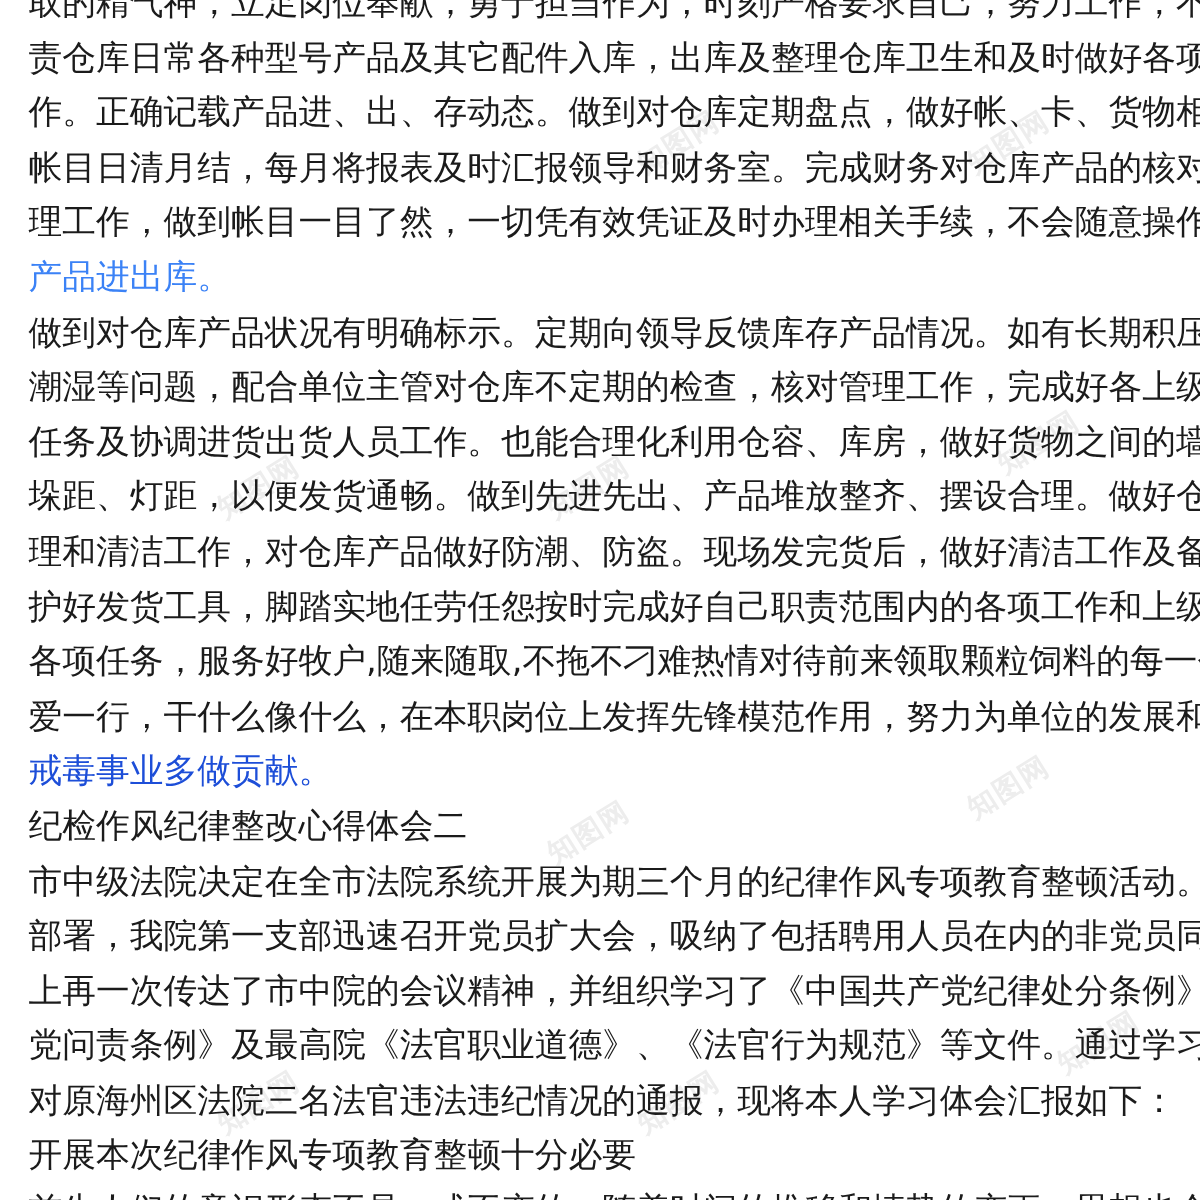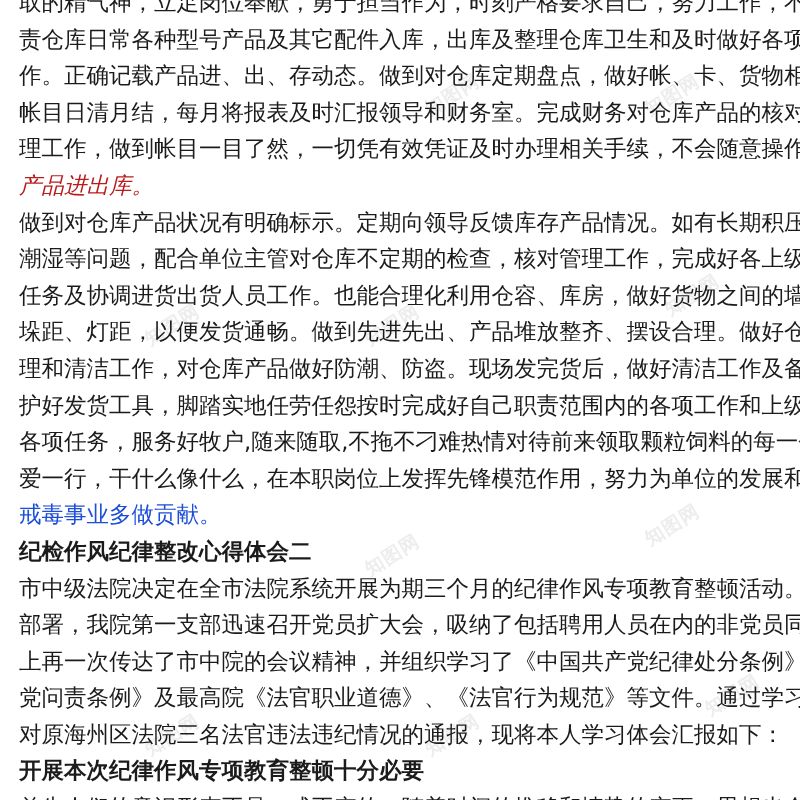--- a/index.html
+++ b/index.html
@@ -72,21 +72,21 @@
   .line.just > span {
     display: inline-block;
   }
 
   
   .line.ragged {
     display: block;
   }
 
   .heading {
-    font-weight: 700;
+    font-weight: 400;
   }
 </style>
 </head>
 <body>
 
 <div id="page">
 
   <div id="watermarks">
       <div class="wm" style="left: 420px; top: 100px; color: rgb(237, 237, 237);">知图网</div>
       <div class="wm" style="left: 640px; top: 100px; color: rgb(237, 237, 237);">知图网</div>
@@ -279,21 +279,21 @@
         <span>手</span>
         <span>续</span>
         <span>，</span>
         <span>不</span>
         <span>会</span>
         <span>随</span>
         <span>意</span>
         <span>操</span>
         <span>作</span>
       </div>
-      <div class="line ragged" style="color: #b91c1c; font-style: italic;">产品进出库。</div>
+      <div class="line ragged" style="color: #3b82f6;">产品进出库。</div>
       <div class="line just" style="color: rgb(27, 27, 27);">
         <span>做</span>
         <span>到</span>
         <span>对</span>
         <span>仓</span>
         <span>库</span>
         <span>产</span>
         <span>品</span>
         <span>状</span>
         <span>况</span>

